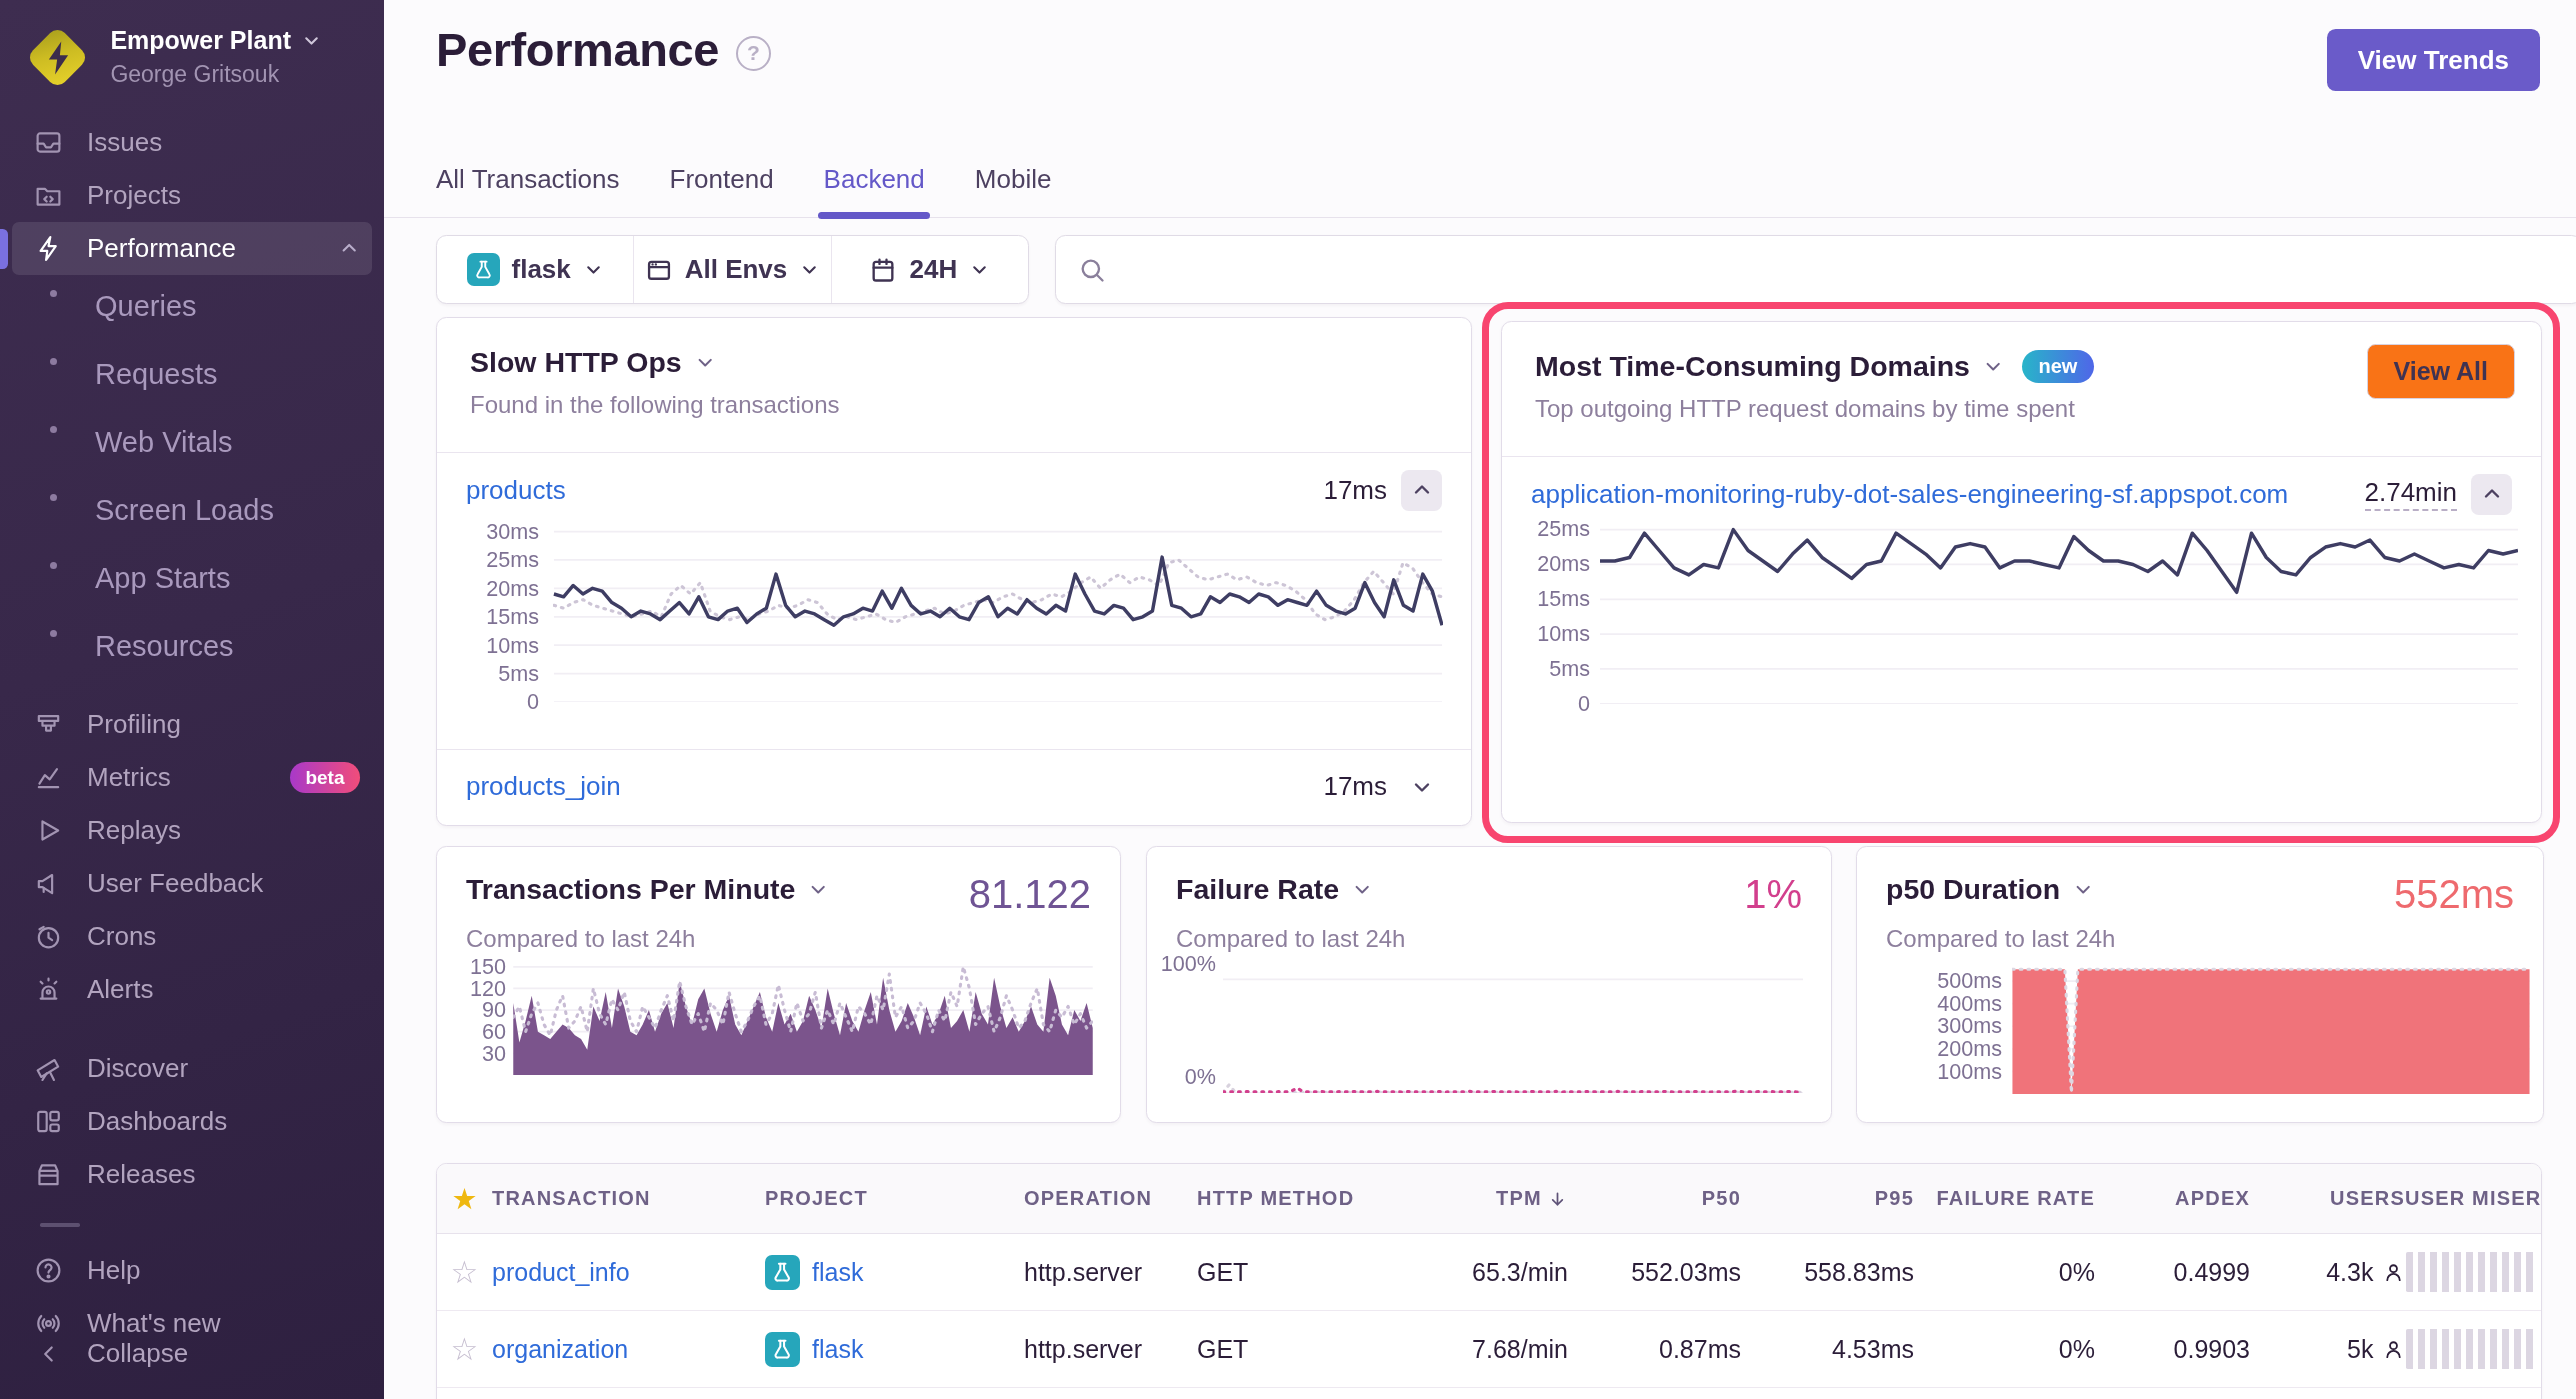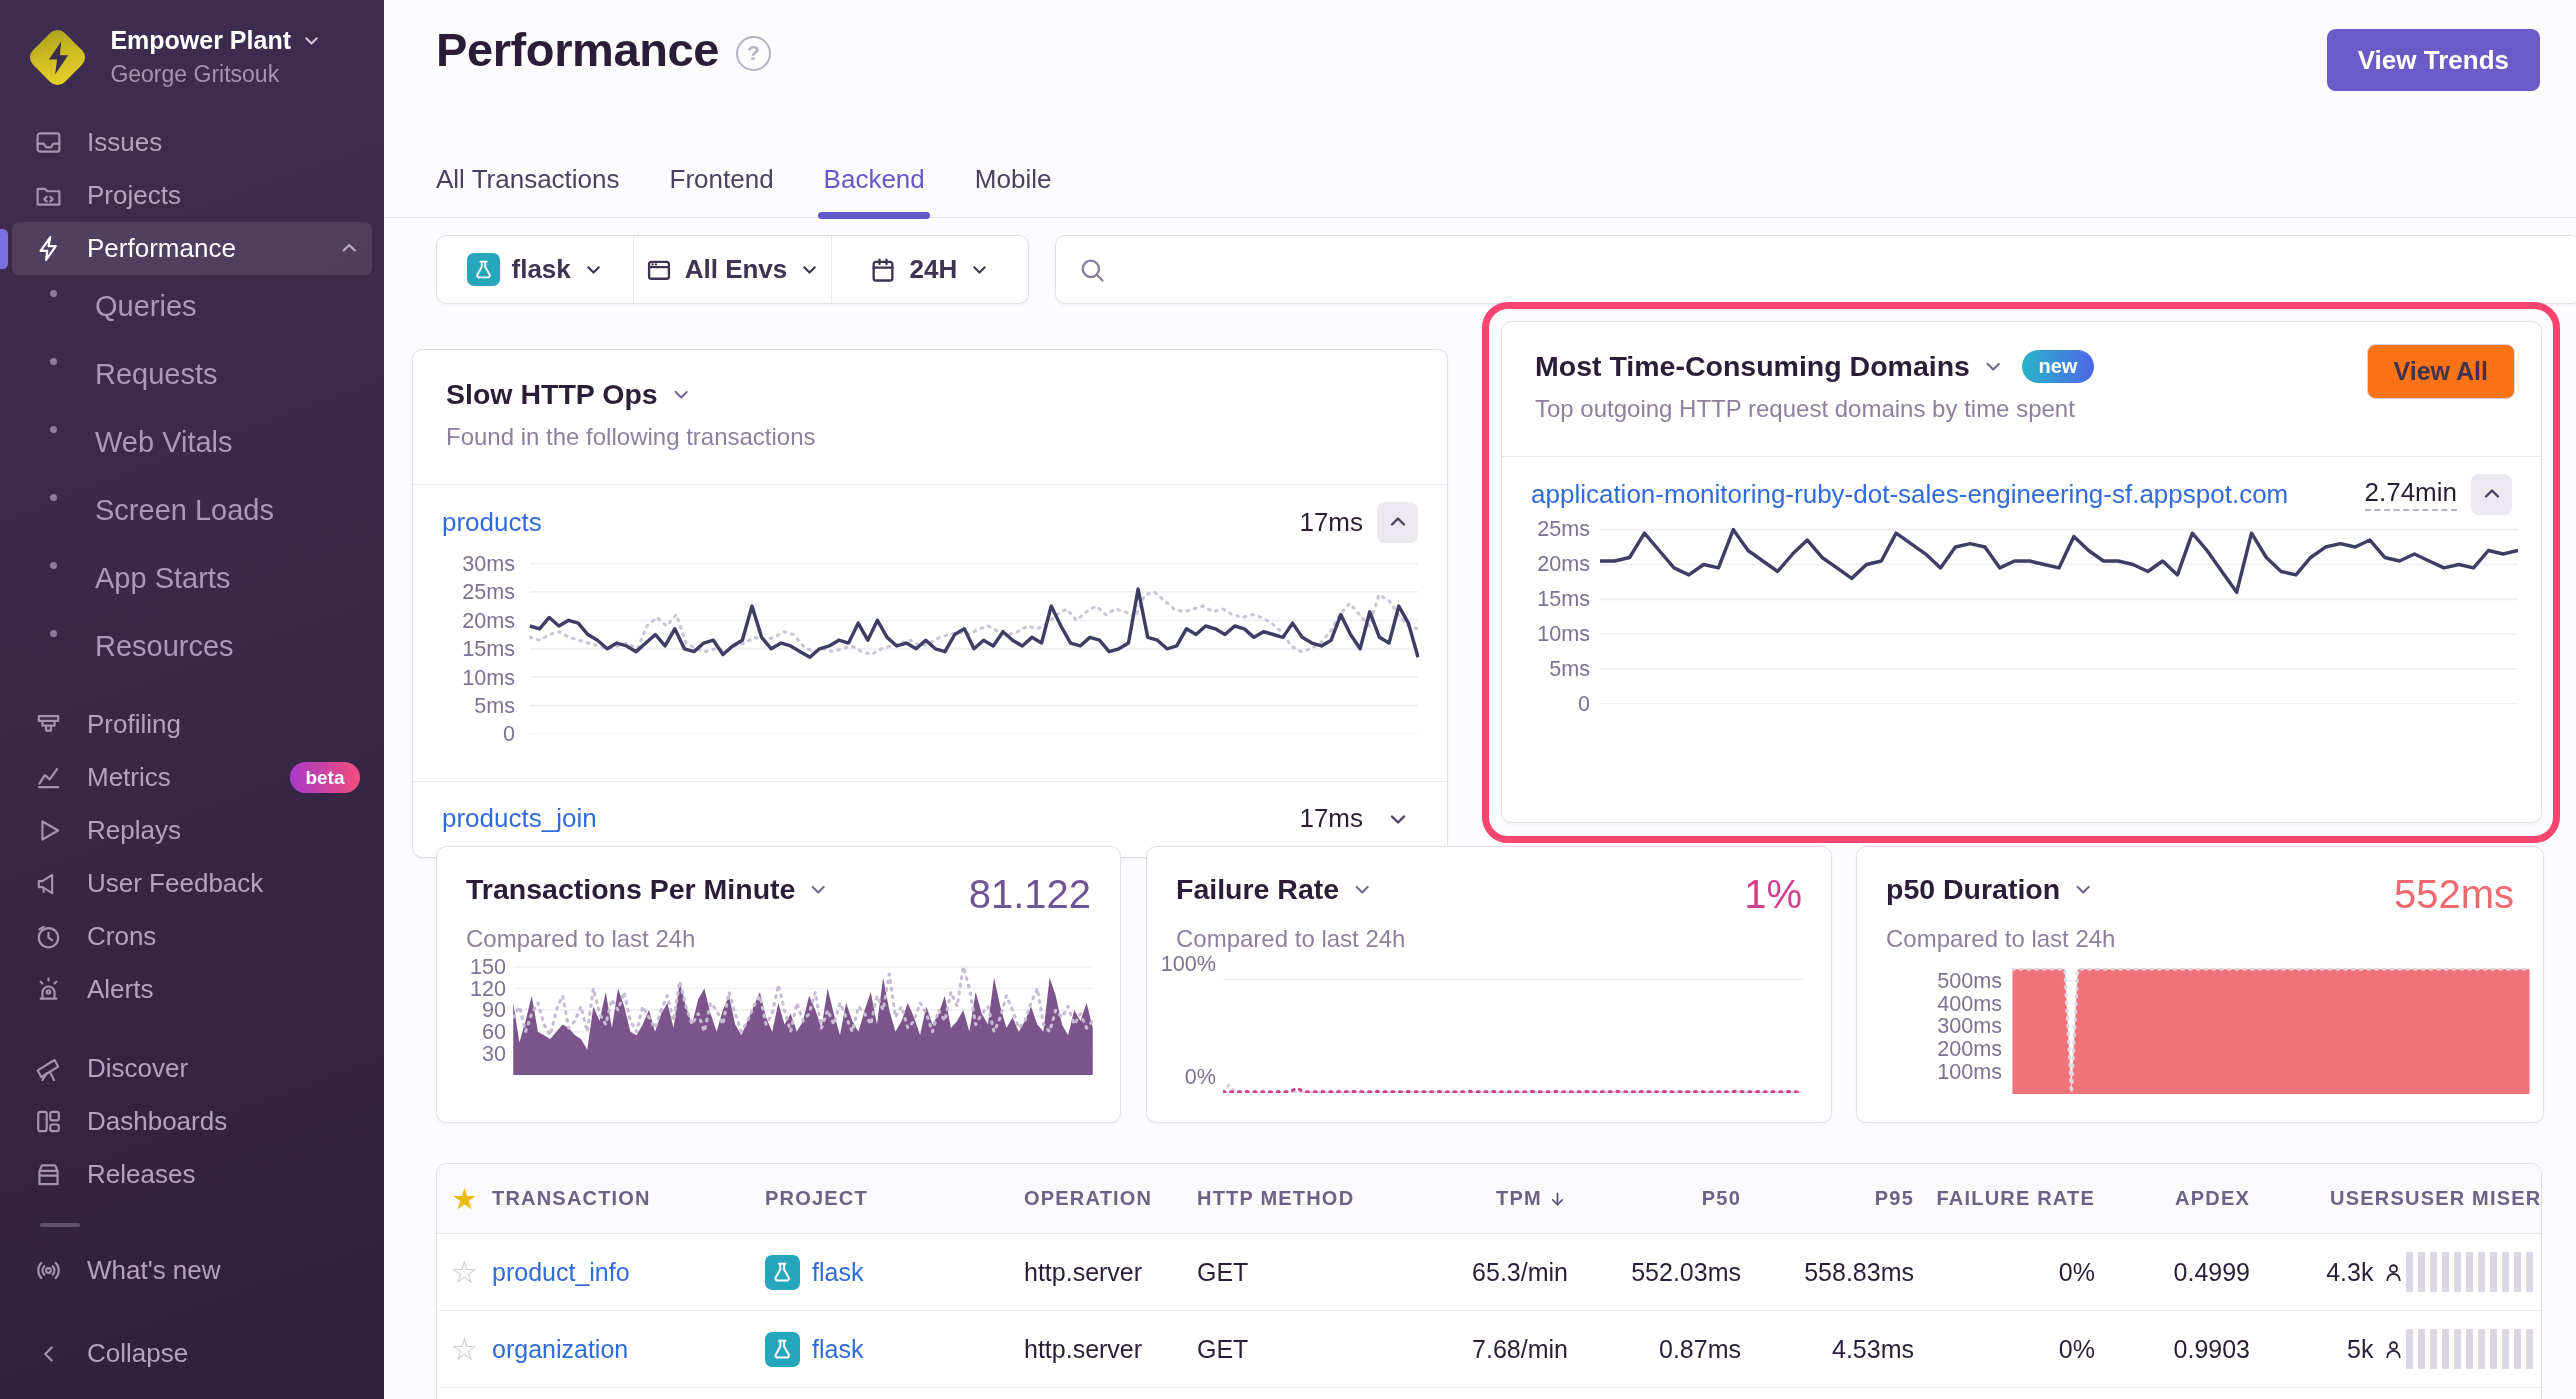--- a/index.html
+++ b/index.html
@@ -304,20 +304,30 @@
           <svg width="29" height="29" viewBox="0 0 24 24" fill="none" stroke="currentColor" stroke-width="1.8" stroke-linecap="round" stroke-linejoin="round">
             <path d="M4.5 9h15v11h-15zM4.5 9l2-4.5h11l2 4.5M4.5 13h15"></path>
           </svg>
         </span>
         <span class="lbl">Releases</span>
       </div>
       <div class="side-divider"></div>
       <div class="nav-item">
         <span class="ico">
           <svg width="29" height="29" viewBox="0 0 24 24" fill="none" stroke="currentColor" stroke-width="1.8" stroke-linecap="round" stroke-linejoin="round">
+            <circle cx="12" cy="12" r="9"></circle>
+            <path d="M9.5 9.5a2.5 2.5 0 114.2 1.8c-.9.7-1.7 1.2-1.7 2.4"></path>
+            <circle cx="12" cy="17" r="0.8"></circle>
+          </svg>
+        </span>
+        <span class="lbl">Help</span>
+      </div>
+      <div class="nav-item">
+        <span class="ico">
+          <svg width="29" height="29" viewBox="0 0 24 24" fill="none" stroke="currentColor" stroke-width="1.8" stroke-linecap="round" stroke-linejoin="round">
             <circle cx="12" cy="12" r="2"></circle>
             <path d="M8.5 8.5a5 5 0 000 7M15.5 8.5a5 5 0 010 7M6 5.8a9 9 0 000 12.4M18 5.8a9 9 0 010 12.4"></path>
           </svg>
         </span>
         <span class="lbl">What's new</span>
       </div>
     </nav>
 <div class="collapse-item">
       <div class="nav-item">
         <span class="ico">
@@ -392,21 +402,21 @@
   <div class="search-box">
     <span style="display:flex;color:#8a7f9b;">
       <svg width="28" height="28" viewBox="0 0 24 24" fill="none" stroke="currentColor" stroke-width="2" stroke-linecap="round">
           <circle cx="11" cy="11" r="7"></circle>
           <path d="M16.5 16.5L21 21"></path>
         </svg>
     </span>
   </div>
 </div>
 
-<section class="card" id="card-slow-http" style="left:412px;top:317px;width:1034px;height:507px;margin-top:32px;">
+<section class="card" id="card-slow-http" style="left:436px;top:317px;width:1034px;height:507px;">
   <div class="card-head">
     <div class="card-title-row">
       <span class="card-title">Slow HTTP Ops</span>
       <span class="chev-sm">
           <svg width="22.4" height="22.4" viewBox="0 0 24 24" fill="none" stroke="#6f6287" stroke-width="2.2" stroke-linecap="round" stroke-linejoin="round">
             <path d="M6 9.5l6 6 6-6"></path>
           </svg>
         </span>
     </div>
     <div class="card-subtitle">Found in the following transactions</div>

